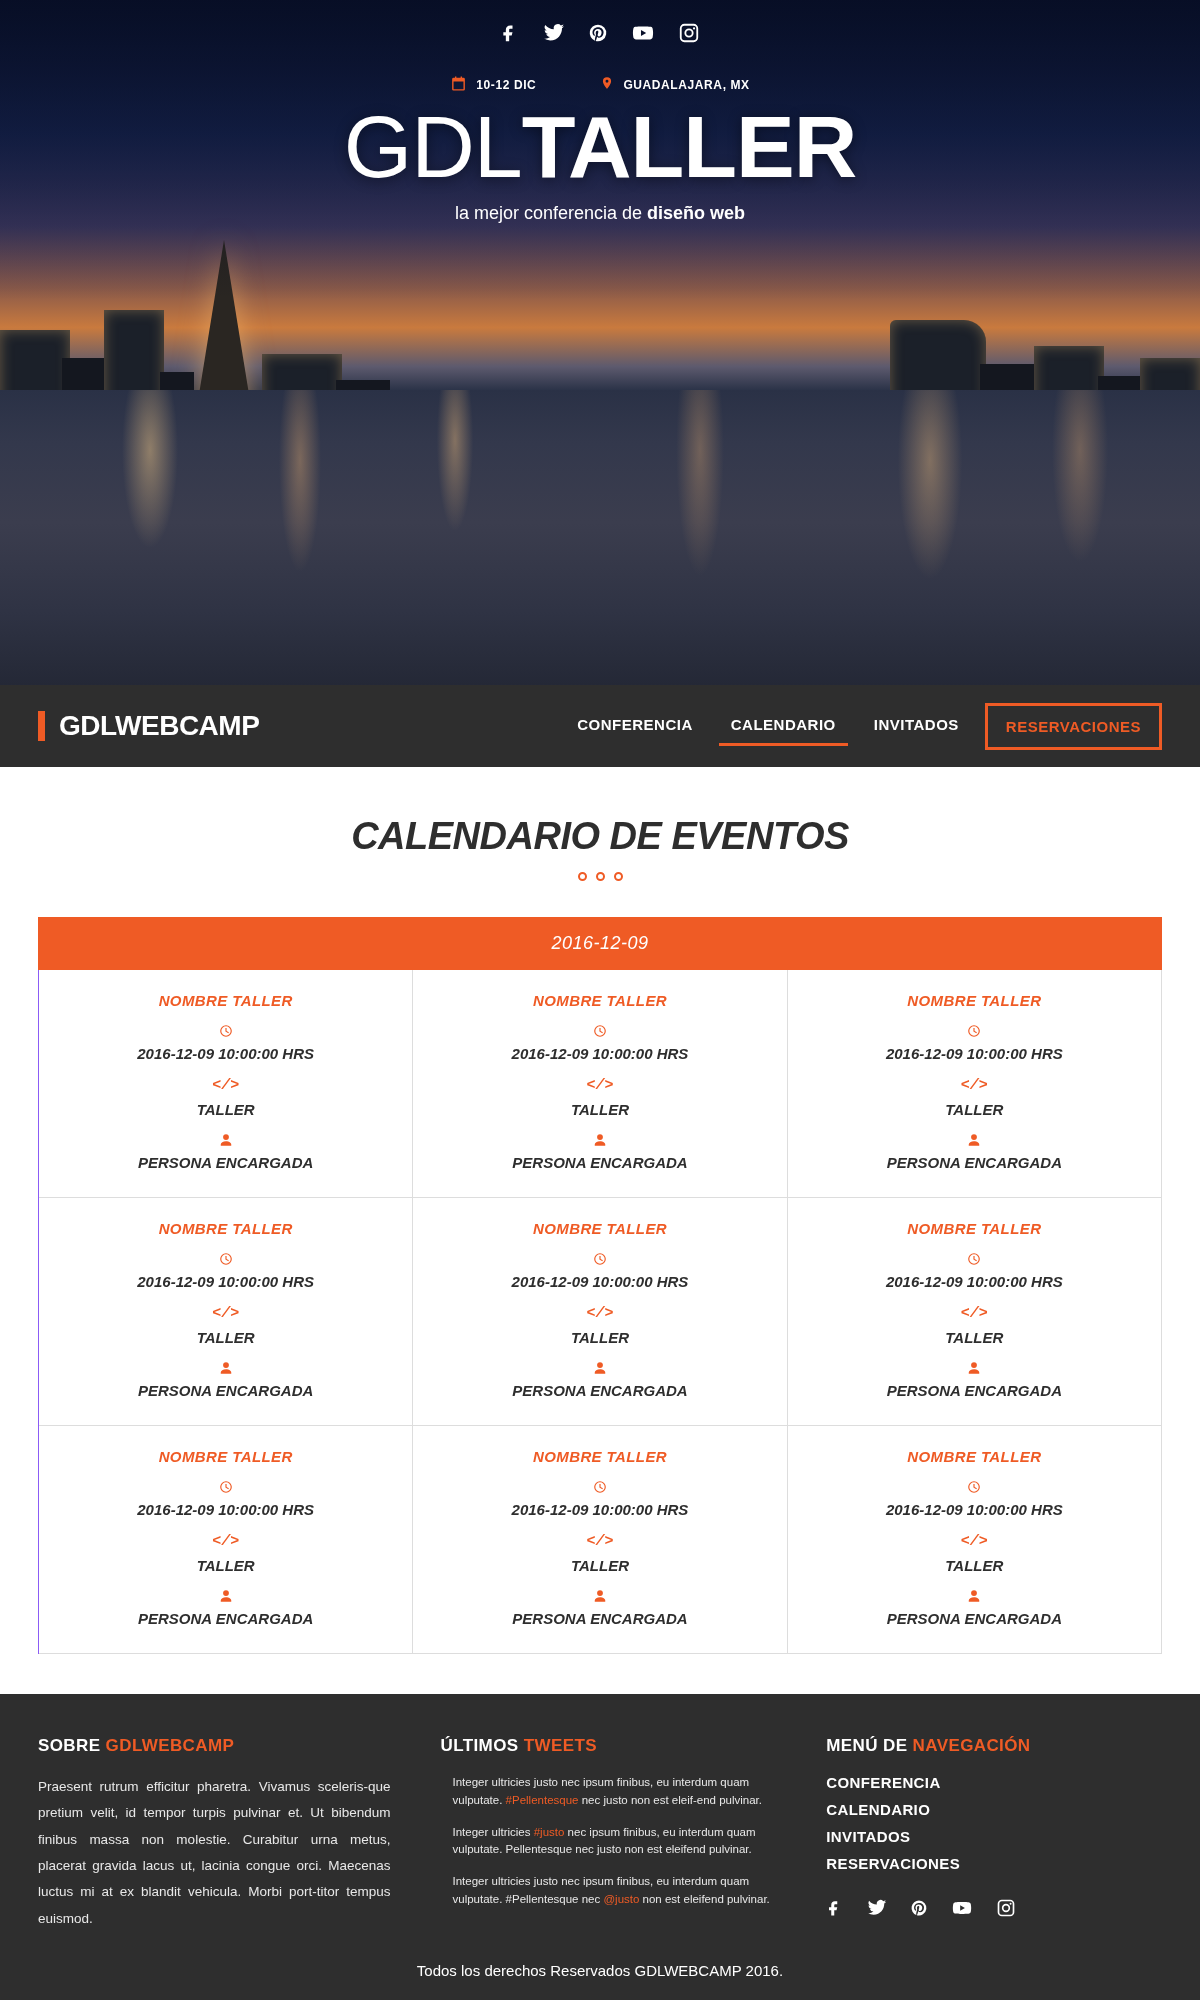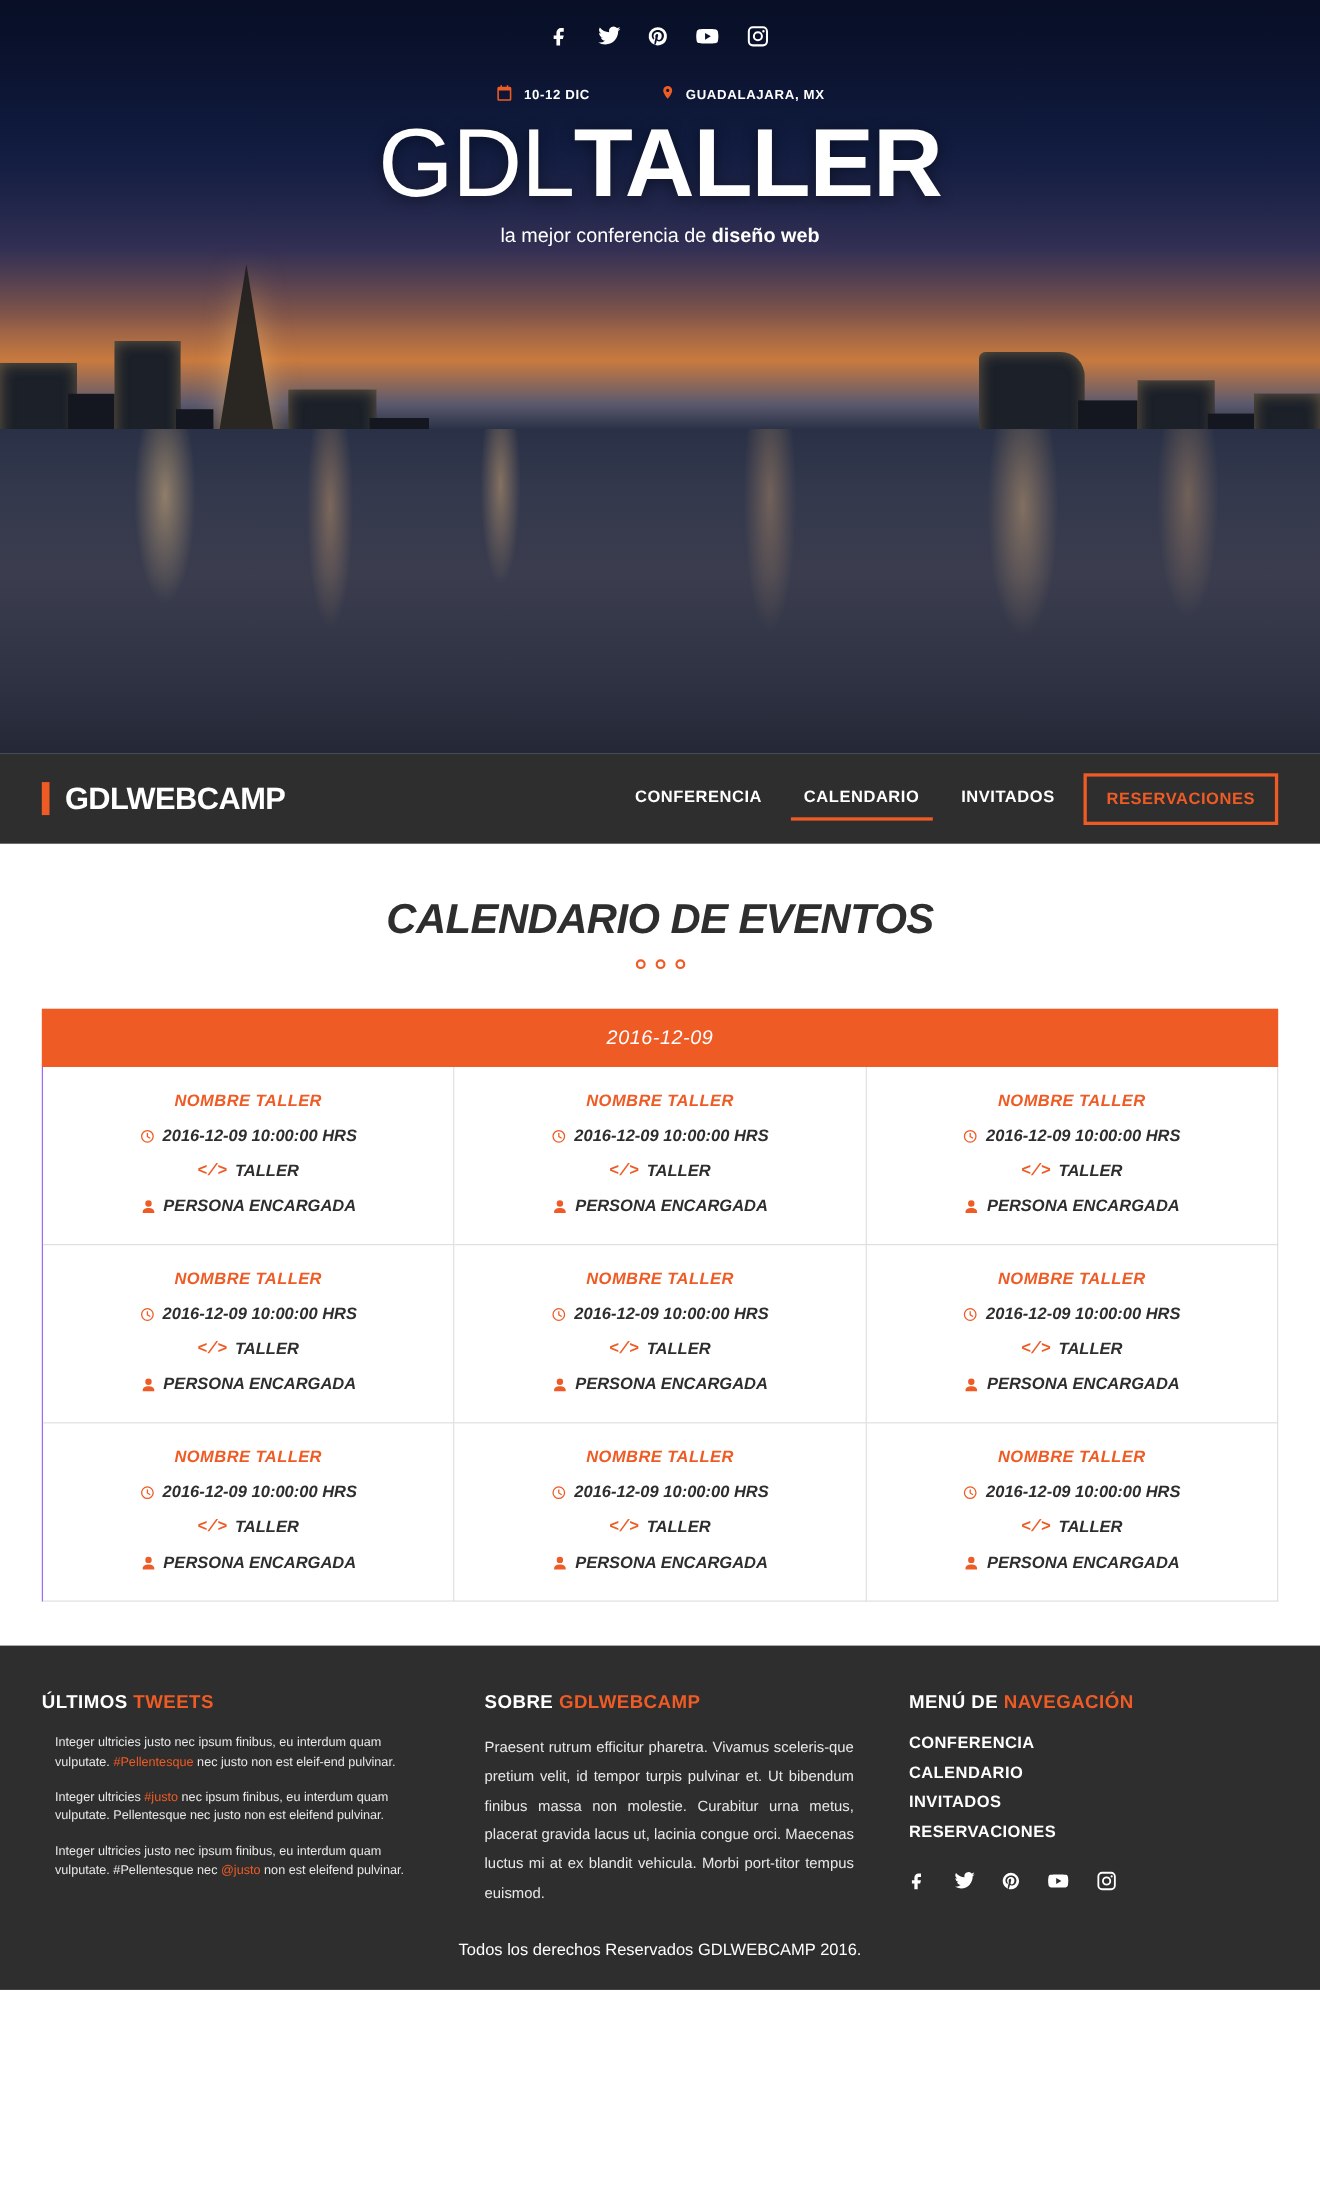--- a/index.html
+++ b/index.html
@@ -103,21 +103,21 @@
     font-size: 18px; padding: 16px 0; letter-spacing:.5px;
   }
   .cal-grid { display:grid; grid-template-columns: repeat(3, 1fr); border-left:1px solid #8b5cf6; }
   .cal-cell {
     border-right:1px solid #ddd; border-bottom:1px solid #ddd;
     padding: 22px 12px 26px; text-align:center;
   }
   .cell-title { color:#ef5b25; font-weight:bold; font-size:15px; letter-spacing:.4px; }
   .cell-row {
     display:flex; align-items:center; justify-content:center; gap:7px;
-    margin-top: 15px; font-size:15px; font-weight:bold; color:#2e2e2e;
+    margin-top: 15px; font-size:15px; font-weight:bold; color:#2e2e2e;flex-direction:column;
   }
   .cell-row .ic { color:#ef5b25; display:inline-flex; }
   .cell-row .ic svg { fill:#ef5b25; }
   .mono-ic { color:#ef5b25; font-family:"Liberation Mono", monospace; font-weight:bold; }
 
   
   .footer { background:#2e2e2e; color:#fff; padding: 42px 38px 10px; }
   .footer-cols { display:grid; grid-template-columns: 1.05fr 1fr 1fr; gap: 50px; }
   .f-title { font-size:17px; font-weight:bold; letter-spacing:.4px; margin-bottom: 18px; }
   .f-title .accent { color:#ef5b25; }
@@ -433,29 +433,29 @@
           </span>
           <span>PERSONA ENCARGADA</span>
         </div>
     </div>
   </div>
 </main>
 
 <footer class="footer">
   <div class="footer-cols">
     <section>
+      <h3 class="f-title"><span>SOBRE </span><span class="accent">GDLWEBCAMP</span></h3>
+      <p class="f-text">Praesent rutrum efficitur pharetra. Vivamus sceleris-que pretium velit, id tempor turpis pulvinar et. Ut bibendum finibus massa non molestie. Curabitur urna metus, placerat gravida lacus ut, lacinia congue orci. Maecenas luctus mi at ex blandit vehicula. Morbi port-titor tempus euismod.</p>
+    </section>
+
+    <section>
       <h3 class="f-title"><span>ÚLTIMOS </span><span class="accent">TWEETS</span></h3>
       <p class="tweet"><span>Integer ultricies justo nec ipsum finibus, eu interdum quam vulputate. </span><a href="#">#Pellentesque</a><span> nec justo non est eleif-end pulvinar.</span></p>
       <p class="tweet"><span>Integer ultricies </span><a href="#">#justo</a><span> nec ipsum finibus, eu interdum quam vulputate. Pellentesque nec justo non est eleifend pulvinar.</span></p>
       <p class="tweet"><span>Integer ultricies justo nec ipsum finibus, eu interdum quam vulputate. #Pellentesque nec </span><a href="#">@justo</a><span> non est eleifend pulvinar.</span></p>
-    </section>
-
-    <section>
-      <h3 class="f-title"><span>SOBRE </span><span class="accent">GDLWEBCAMP</span></h3>
-      <p class="f-text">Praesent rutrum efficitur pharetra. Vivamus sceleris-que pretium velit, id tempor turpis pulvinar et. Ut bibendum finibus massa non molestie. Curabitur urna metus, placerat gravida lacus ut, lacinia congue orci. Maecenas luctus mi at ex blandit vehicula. Morbi port-titor tempus euismod.</p>
     </section>
 
     <section>
       <h3 class="f-title"><span>MENÚ DE </span><span class="accent">NAVEGACIÓN</span></h3>
       <ul class="f-nav">
         <li>CONFERENCIA</li>
         <li>CALENDARIO</li>
         <li>INVITADOS</li>
         <li>RESERVACIONES</li>
       </ul>

